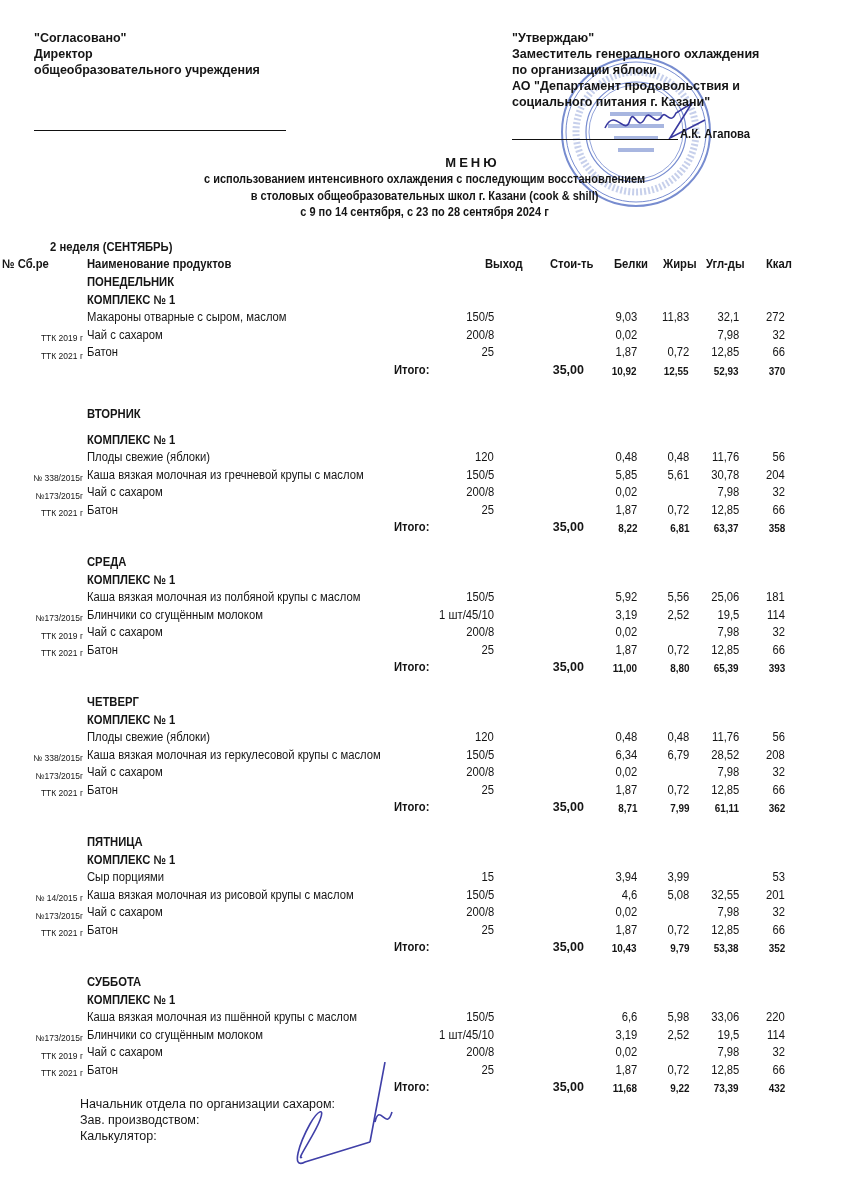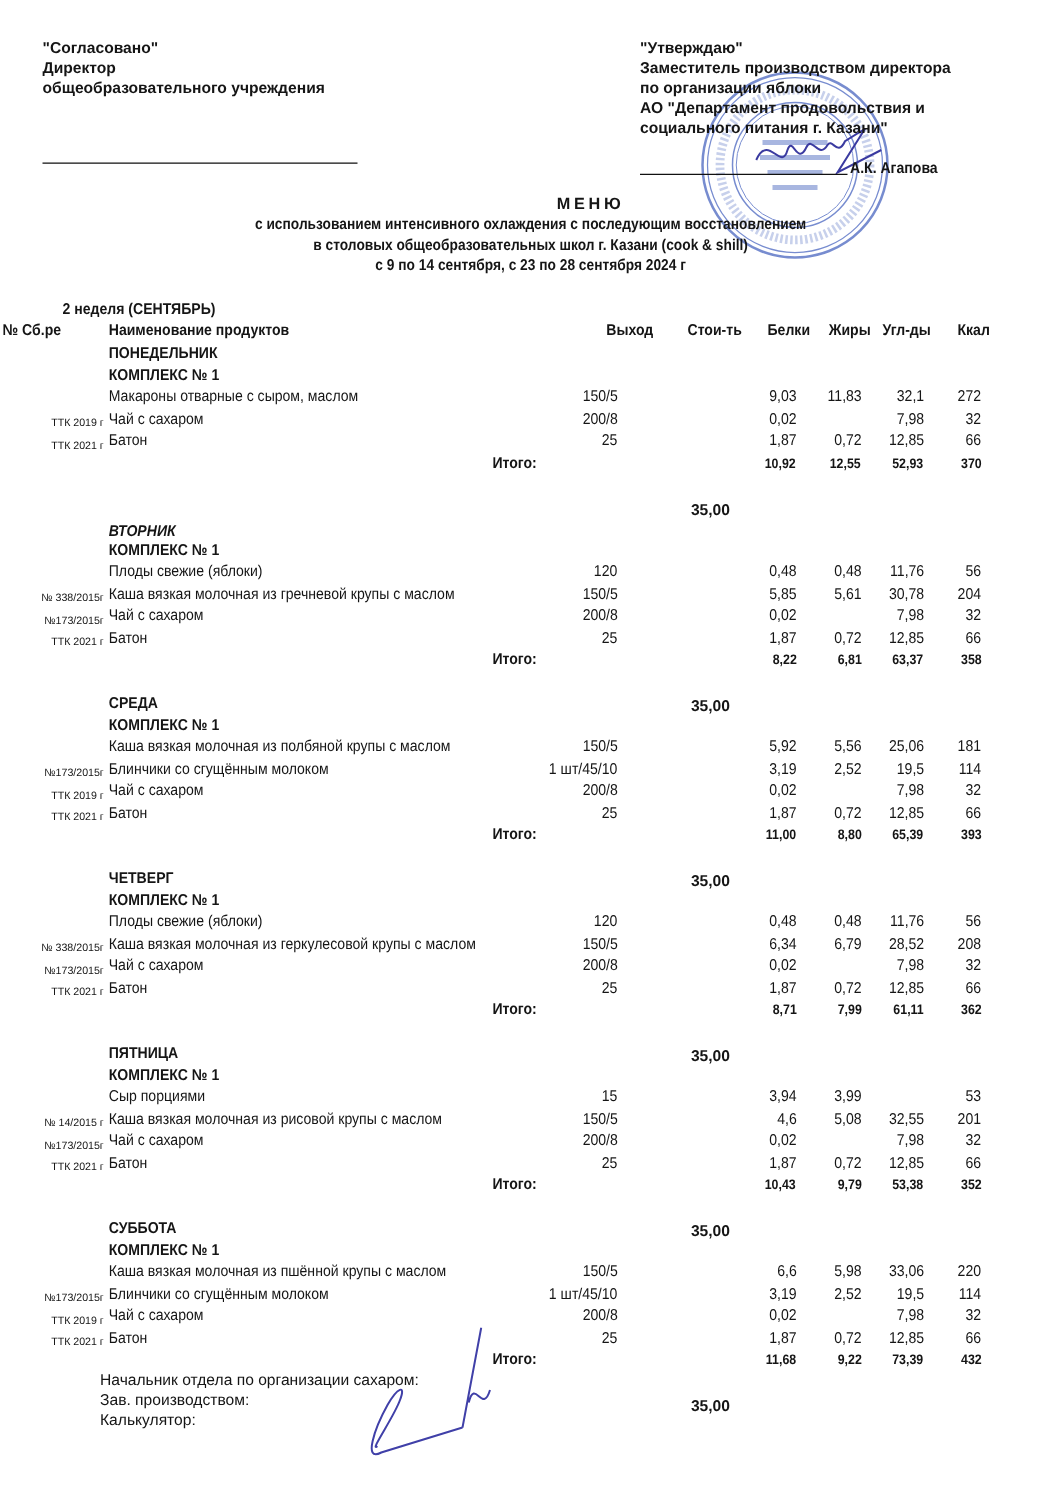--- a/index.html
+++ b/index.html
@@ -22,21 +22,21 @@
     .title-2 { top: 189px; transform: scaleX(0.88); }
     .title-3 { top: 205px; transform: scaleX(0.88); }
     .week { left: 50px; top: 240px; font-size: 12.5px; font-weight: bold; transform: scaleX(0.9); transform-origin: left; }
     .colhead { top: 257px; font-size: 12.5px; font-weight: bold; transform: scaleX(0.9); transform-origin: left; white-space: nowrap; }
     .row { position: absolute; left: 0; width: 847px; height: 17px; font-size: 12.5px; }
     .row span { position: absolute; top: 0; white-space: nowrap; }
     .code { font-size: 8.5px; right: 764px; top: 3px !important; text-align: right; margin-top: 20px; }
     .name { left: 87px; transform: scaleX(0.9); transform-origin: left; }
     .day-title { left: 87px; font-weight: bold; transform: scaleX(0.9); transform-origin: left; }
     .out { right: 353px; text-align: right; transform: scaleX(0.9); transform-origin: right; }
-    .cost { right: 263px; text-align: center; font-weight: bold; margin-top: 38px; }
+    .cost { right: 263px; text-align: center; font-weight: bold; }
     .b { right: 210px; text-align: right; transform: scaleX(0.9); transform-origin: right; }
     .f { right: 158px; text-align: right; transform: scaleX(0.9); transform-origin: right; }
     .c { right: 108px; text-align: right; transform: scaleX(0.9); transform-origin: right; }
     .k { right: 62px; text-align: right; transform: scaleX(0.9); transform-origin: right; }
     .total .b, .total .f, .total .c, .total .k { font-weight: bold; font-size: 11px; top: 2px; }
     .itogo { right: 418px; font-weight: bold; transform: scaleX(0.9); transform-origin: right; }
     .footer { left: 80px; top: 1096px; font-size: 12.5px; line-height: 16px; }
     .signature-bottom { left: 280px; top: 1062px; width: 160px; height: 110px; }
   </style>
 </head>
@@ -62,21 +62,21 @@
     <rect x="60" y="94" width="36" height="4"></rect>
   </g>
 </svg>
 
 <svg class="abs signature-top" viewBox="0 0 110 50">
   <path d="M5 30 C15 8, 25 40, 30 22 C34 10, 38 35, 45 20 C50 10, 55 30, 62 18 C66 12, 70 28, 76 15 L92 5 L70 40 L105 22" fill="none" stroke="#3a3aa0" stroke-width="1.6"></path>
 </svg>
 
 <div class="abs hdr-right">
   <div>"Утверждаю"</div>
-  <div>Заместитель производством директора</div>
+  <div>Заместитель генерального охлаждения</div>
   <div>по организации яблоки</div>
   <div>АО "Департамент продовольствия и</div>
   <div>социального питания г. Казани"</div>
   <div class="signrow">
     <div class="line"></div>
     <div class="name">А.К. Агапова</div>
   </div>
 </div>
 
 <div class="abs title title-main">МЕНЮ</div>
@@ -130,21 +130,21 @@
       <span class="k">66</span>
     </div>
     <div class="row total" style="top: 362.5px;">
       <span class="itogo">Итого:</span>
       <span class="cost">35,00</span>
       <span class="b">10,92</span>
       <span class="f">12,55</span>
       <span class="c">52,93</span>
       <span class="k">370</span>
     </div>
-    <div class="row" style="top: 418px; font-style: italic;">
+    <div class="row" style="top: 407px;">
       <span class="day-title">ВТОРНИК</span>
     </div>
     <div class="row" style="top: 432.5px;">
       <span class="day-title">КОМПЛЕКС № 1</span>
     </div>
     <div class="row" style="top: 450px;">
       <span class="code">№ 338/2015г</span>
       <span class="name">Плоды свежие (яблоки)</span>
       <span class="out">120</span>
       <span class="b">0,48</span>

